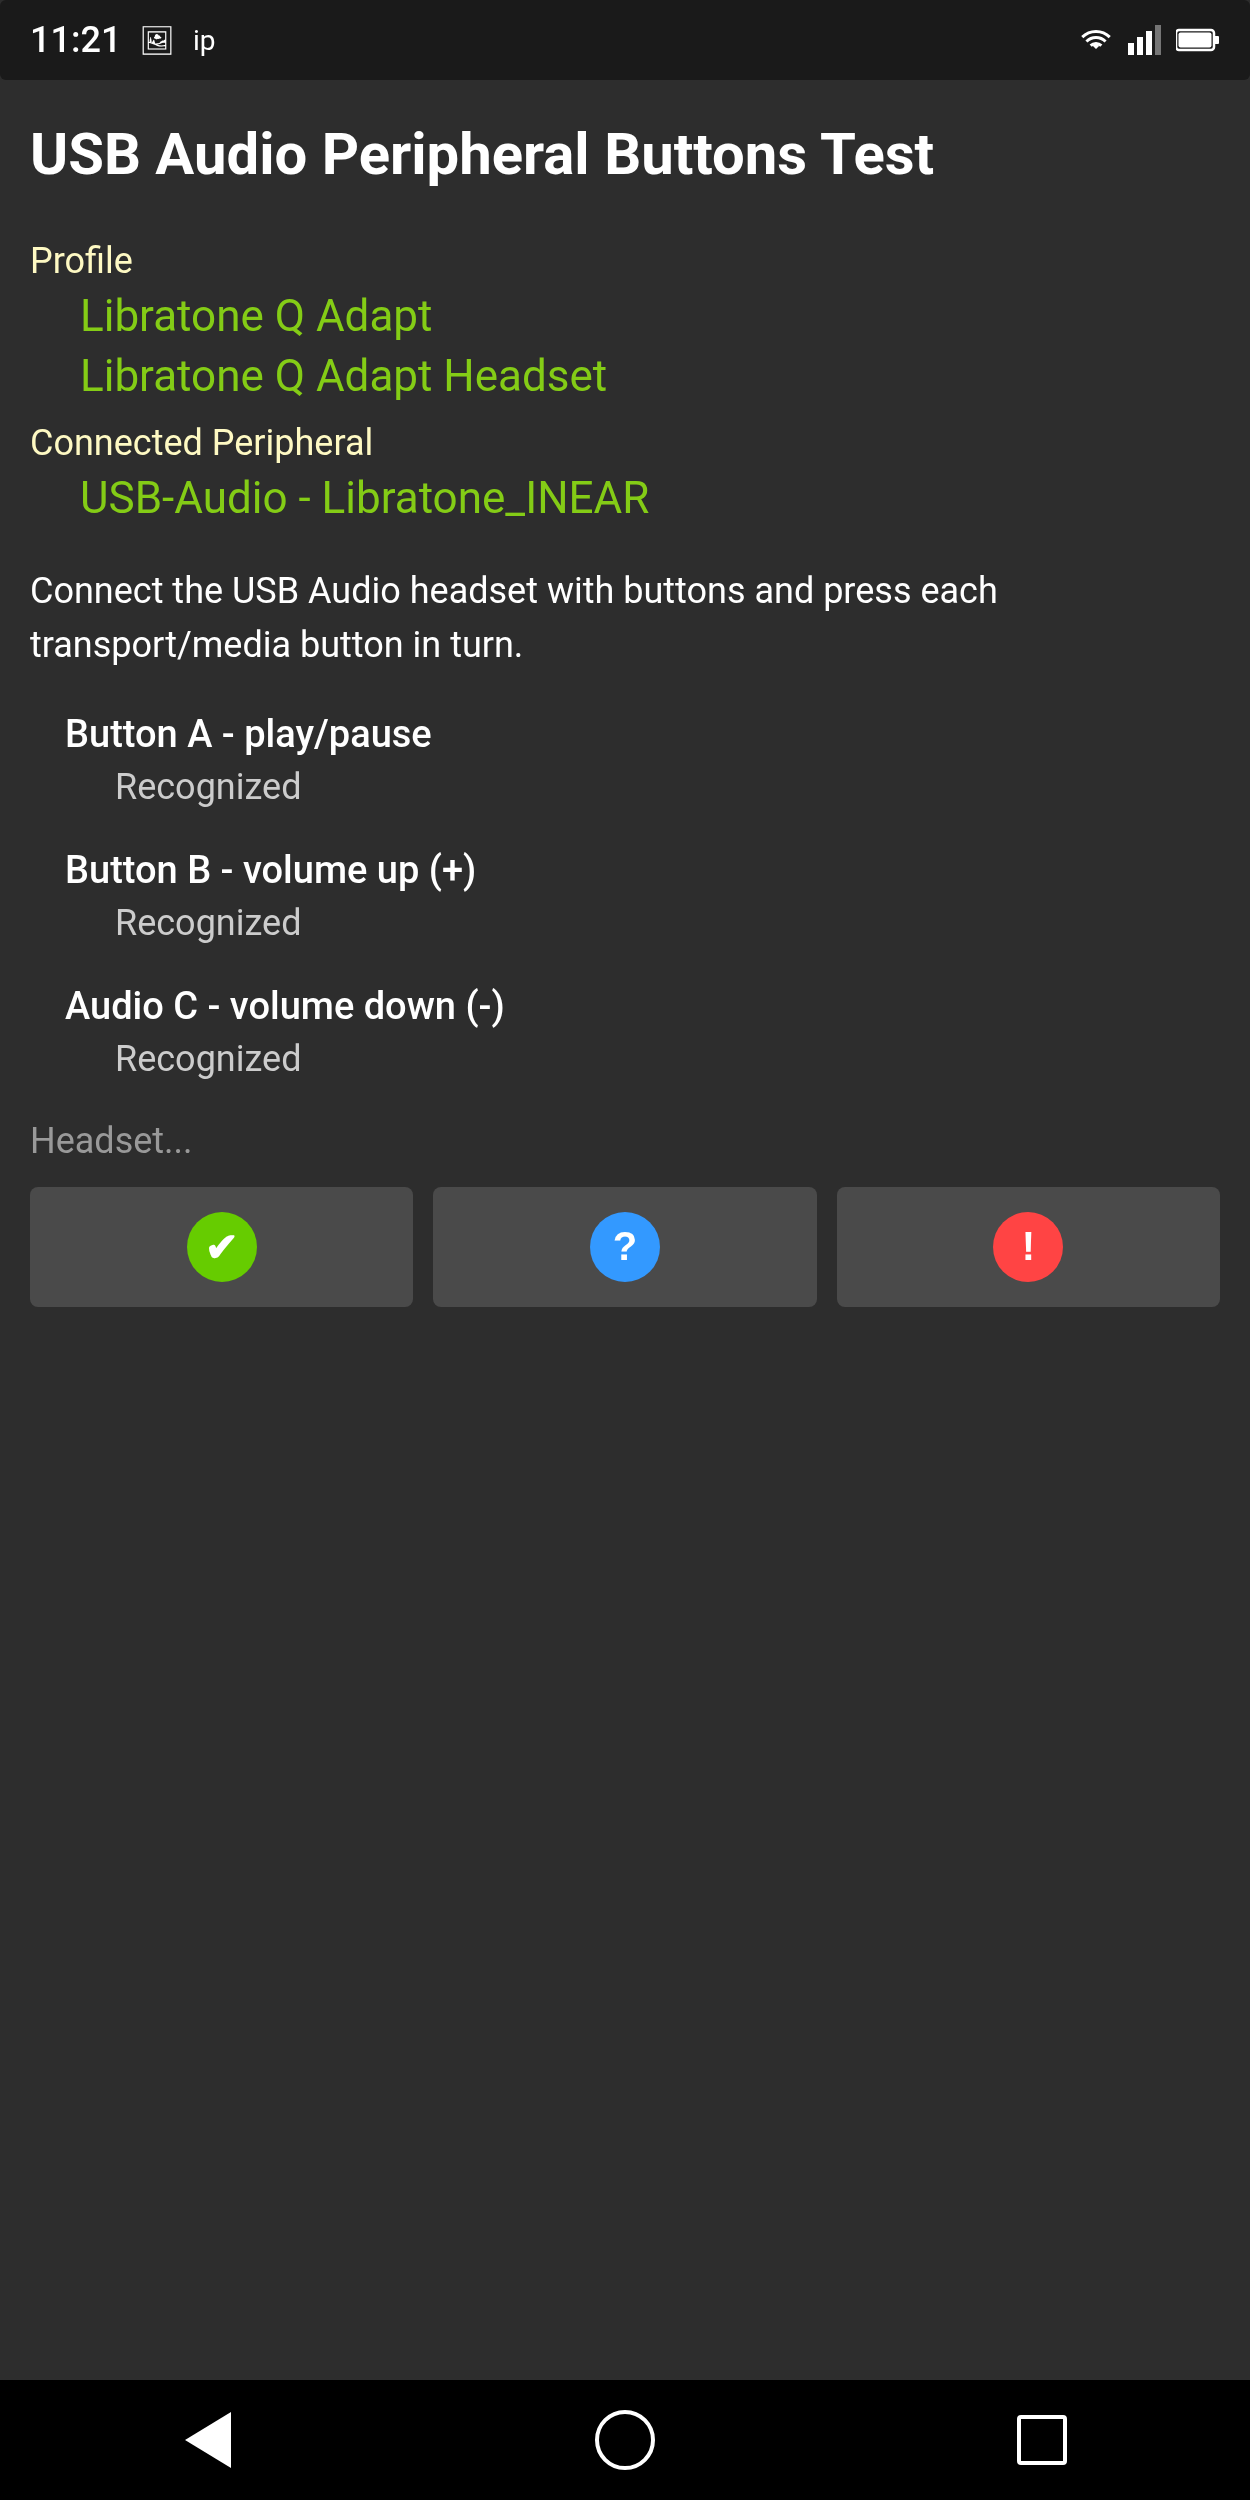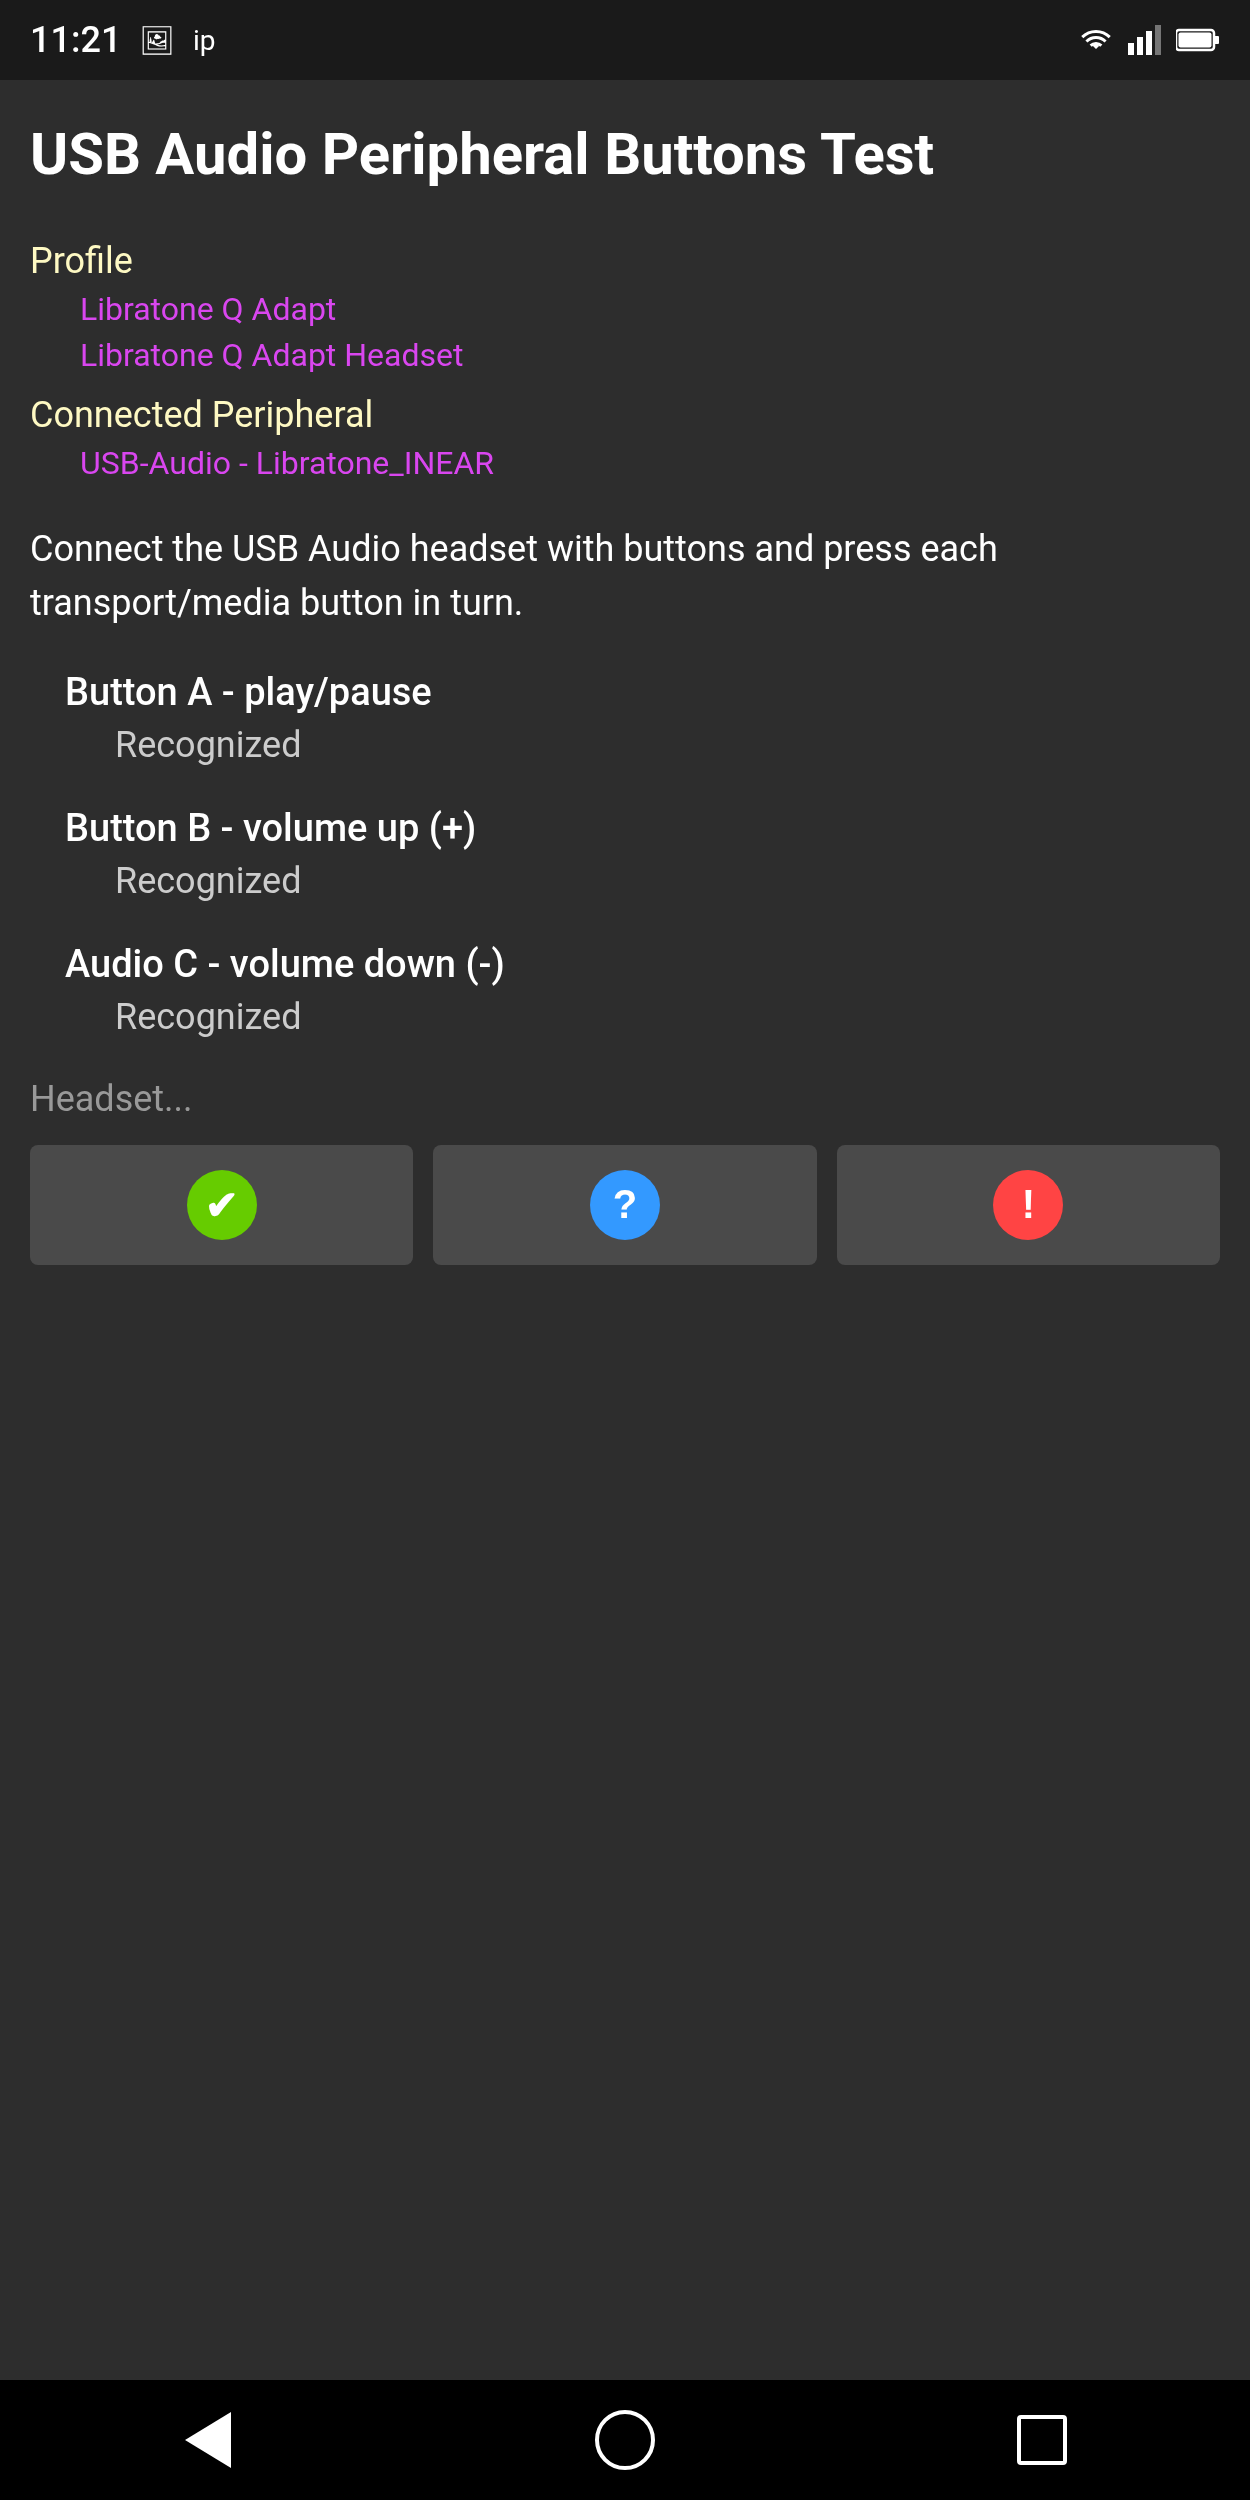--- a/index.html
+++ b/index.html
@@ -21,20 +21,21 @@
 
     
     .status-bar {
       background-color: #1a1a1a;
       height: 80px;
       display: flex;
       align-items: center;
       justify-content: space-between;
       padding: 0 30px;
       flex-shrink: 0;
+      border-radius: 6px;
     }
 
     .status-bar-left {
       display: flex;
       align-items: center;
       gap: 18px;
     }
 
     .status-time {
       font-size: 36px;
@@ -72,22 +73,22 @@
       font-size: 36px;
       color: #fef9c3;
       margin-bottom: 8px;
     }
 
     .section-indent {
       padding-left: 50px;
     }
 
     .section-value {
-      font-size: 32px;
-      color: #d946ef;
+      font-size: 44px;
+      color: #84cc16;
       margin-bottom: 8px;
     }
 
     .info-section {
       margin-bottom: 20px;
     }
 
     .instructions {
       font-size: 36px;
       color: #ffffff;

